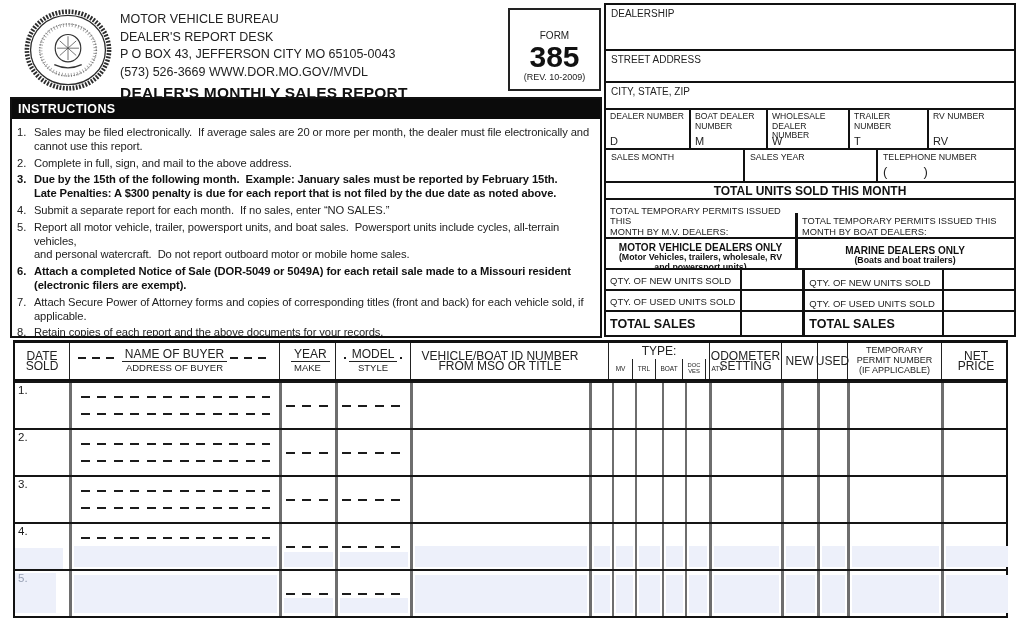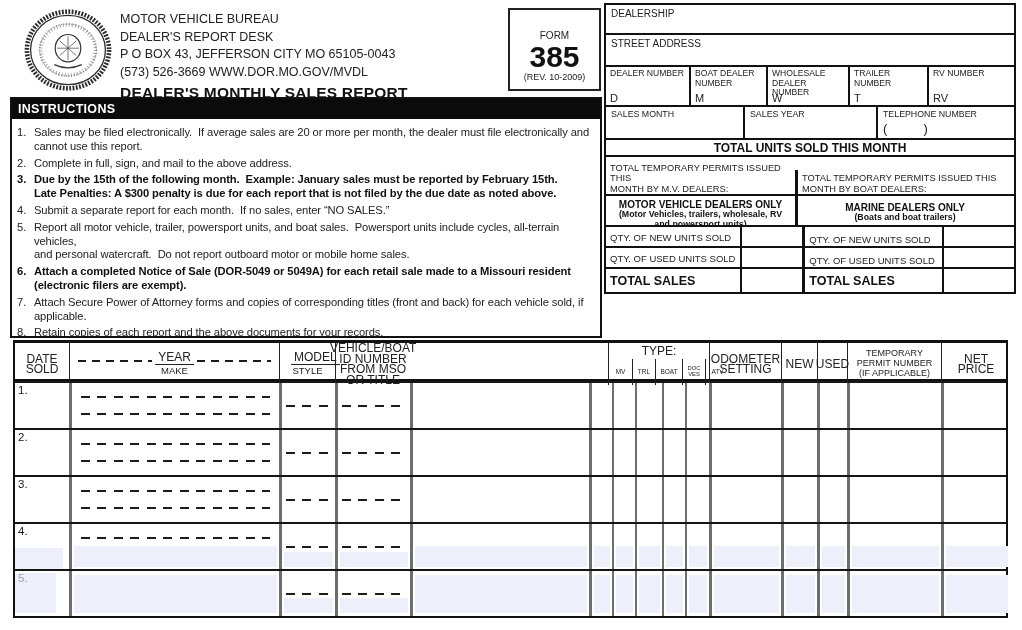--- a/index.html
+++ b/index.html
@@ -17,21 +17,21 @@
               display:flex; flex-direction:column; align-items:center; justify-content:space-between; padding:20px 2px 7px; }
   .form-box .flabel { font-size:10px; color:#222; }
   .form-box .fnum { font-size:30px; font-weight:bold; line-height:26px; color:#111; }
   .form-box .frev { font-size:9px; color:#222; }
 
   
   .rpanel { position:absolute; left:604px; top:3px; width:412px; }
   .box { border:2px solid #111; border-top-width:2px; background:#fff; position:relative; }
   .box + .box { margin-top:-2px; }
   .lab { font-size:10px; color:#222; padding:3px 0 0 5px; }
-  .bx-dealership { height:32px; }
+  .bx-dealership { height:48px; }
   .bx-street { height:34px; }
   .bx-city { height:29px; }
 
   .dn-row { height:42px; display:flex; }
   .dn-cell { flex:0 0 auto; border-left:2px solid #111; position:relative; padding:2px 2px 0 4px; }
   .dn-cell:first-child { border-left:none; }
   .dn-lab { font-size:8.6px; line-height:9.5px; white-space:pre-line; color:#222; }
   .dn-prefix { position:absolute; left:4px; bottom:1px; font-size:11px; color:#222; }
 
   .sales-row { height:35px; display:flex; }
@@ -145,20 +145,23 @@
     <div class="frev">(REV. 10-2009)</div>
   </div>
 
   <div class="rpanel">
     <div class="box bx-dealership">
       <div class="lab">DEALERSHIP</div>
     </div>
     <div class="box bx-street">
       <div class="lab">STREET ADDRESS</div>
     </div>
+    <div class="box bx-city">
+      <div class="lab">CITY, STATE, ZIP</div>
+    </div>
 
     <div class="box dn-row">
       <div class="dn-cell" style="width:83px">
         <div class="dn-lab">DEALER NUMBER</div>
         <div class="dn-prefix">D</div>
       </div>
       <div class="dn-cell" style="width:77px">
         <div class="dn-lab">BOAT DEALER
 NUMBER</div>
         <div class="dn-prefix">M</div>
@@ -296,20 +299,28 @@
         </div>
     </div>
   </div>
 
   <div class="stable">
     <div class="tr thead">
       <div class="th">
           <div class="hc">DATE
 SOLD</div>
         </div>
+      <div class="th">
+        <div class="lblrow">
+            <div class="dseg"></div>
+            <div class="hc">NAME OF BUYER</div>
+            <div class="dseg"></div>
+          </div>
+        <div class="sub">ADDRESS OF BUYER</div>
+      </div>
       <div class="th">
         <div class="lblrow">
             <div class="dseg"></div>
             <div class="hc">YEAR</div>
             <div class="dseg"></div>
           </div>
         <div class="sub">MAKE</div>
       </div>
       <div class="th">
         <div class="lblrow">

